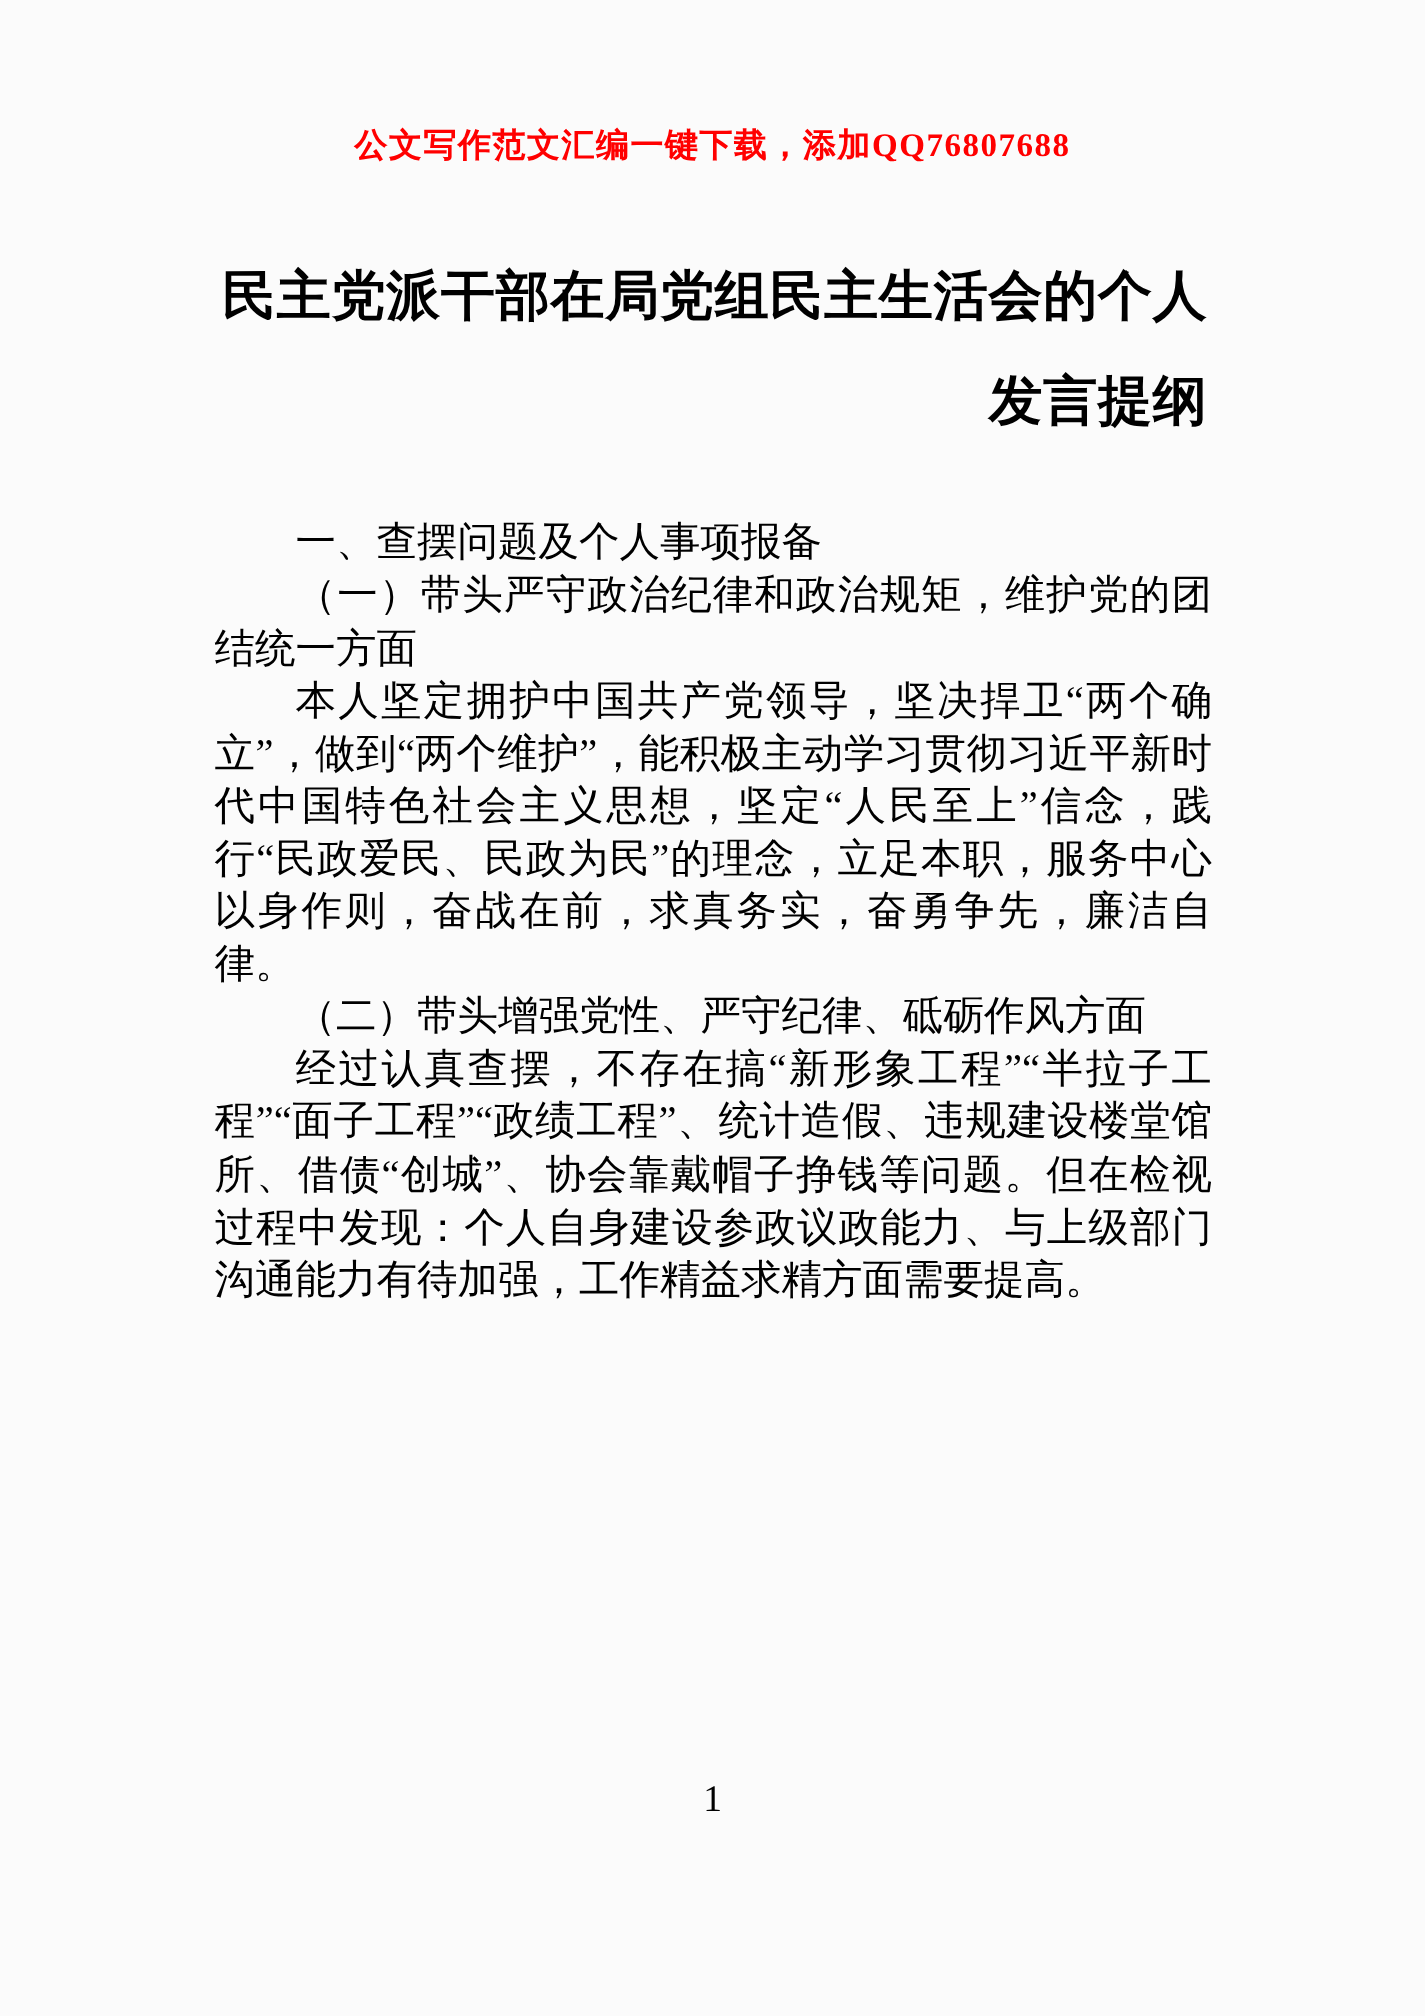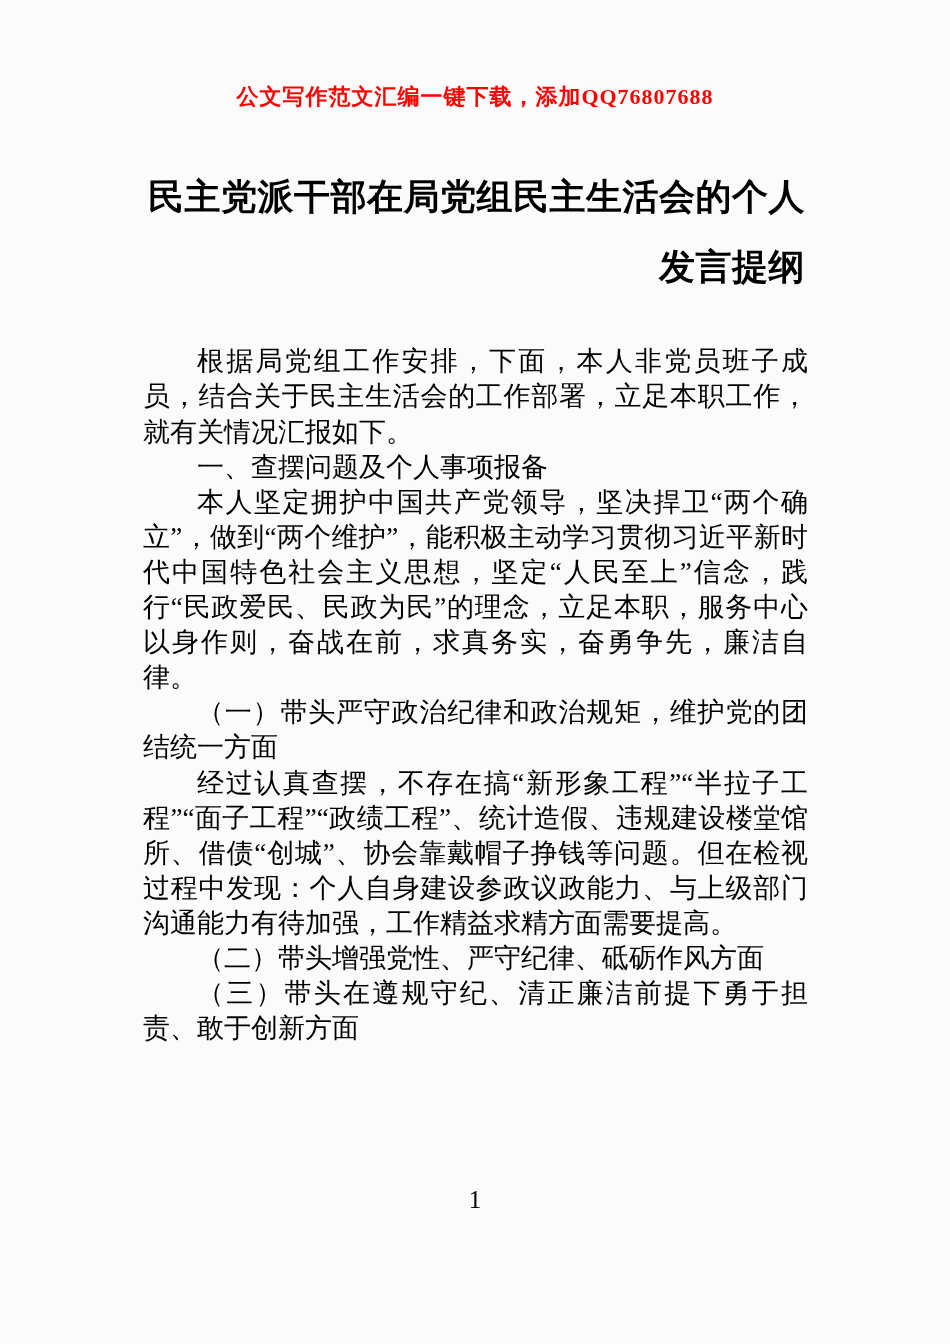--- a/index.html
+++ b/index.html
@@ -53,24 +53,22 @@
 </head>
 <body>
 
 <div class="page">
 
   <div class="promo">公文写作范文汇编一键下载，添加QQ76807688</div>
 
   <h1 class="doc-title">民主党派干部在局党组民主生活会的个人发言提纲</h1>
 
   <div class="doc-body">
-      <p class="para body">根据局党组工作安排，下面，本人非党员班子成员，结合关于民主生活会的工作部署，立足本职工作，就有关情况汇报如下。</p>
       <p class="para heading-level1">一、查摆问题及个人事项报备</p>
+      <p class="para heading-level2">（一）带头严守政治纪律和政治规矩，维护党的团结统一方面</p>
       <p class="para body">本人坚定拥护中国共产党领导，坚决捍卫“两个确立”，做到“两个维护”，能积极主动学习贯彻习近平新时代中国特色社会主义思想，坚定“人民至上”信念，践行“民政爱民、民政为民”的理念，立足本职，服务中心以身作则，奋战在前，求真务实，奋勇争先，廉洁自律。</p>
-      <p class="para heading-level2">（一）带头严守政治纪律和政治规矩，维护党的团结统一方面</p>
+      <p class="para heading-level2">（二）带头增强党性、严守纪律、砥砺作风方面</p>
       <p class="para body">经过认真查摆，不存在搞“新形象工程”“半拉子工程”“面子工程”“政绩工程”、统计造假、违规建设楼堂馆所、借债“创城”、协会靠戴帽子挣钱等问题。但在检视过程中发现：个人自身建设参政议政能力、与上级部门沟通能力有待加强，工作精益求精方面需要提高。</p>
-      <p class="para heading-level2">（二）带头增强党性、严守纪律、砥砺作风方面</p>
-      <p class="para heading-level2">（三）带头在遵规守纪、清正廉洁前提下勇于担责、敢于创新方面</p>
     </div>
 
   <div class="page-number">1</div>
 
 </div>
 
 </body></html>

